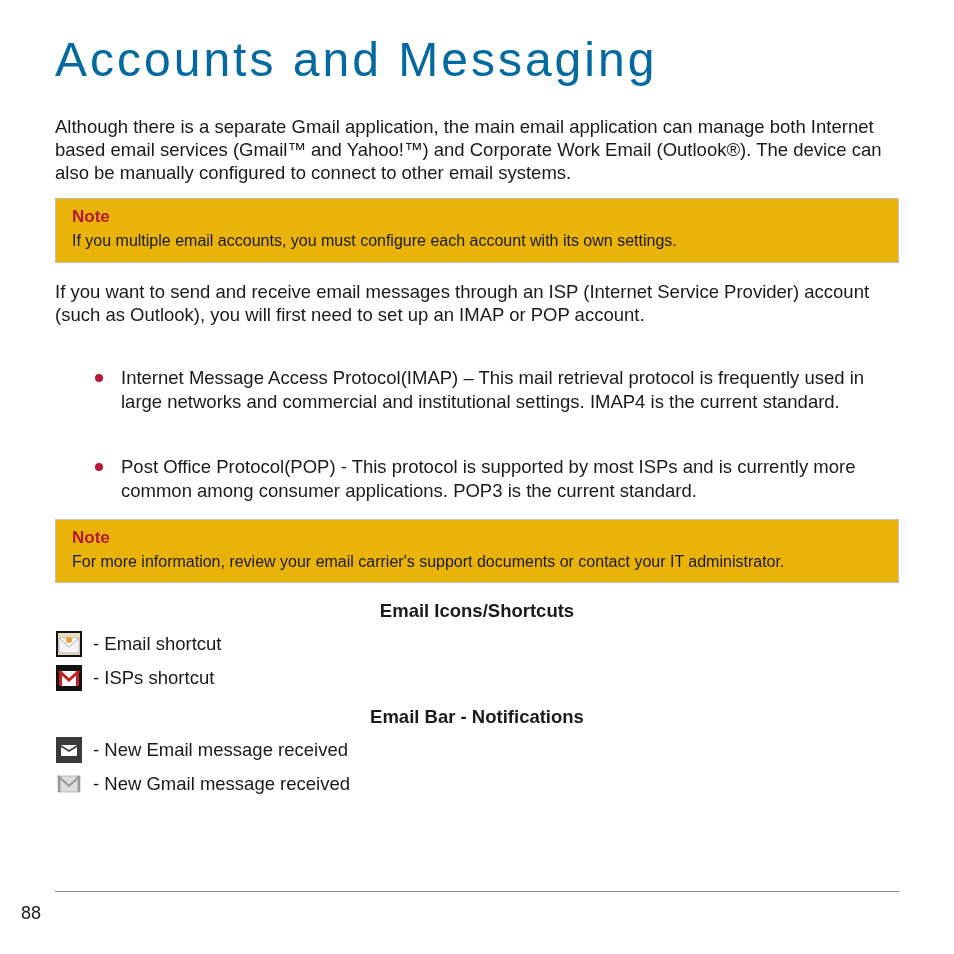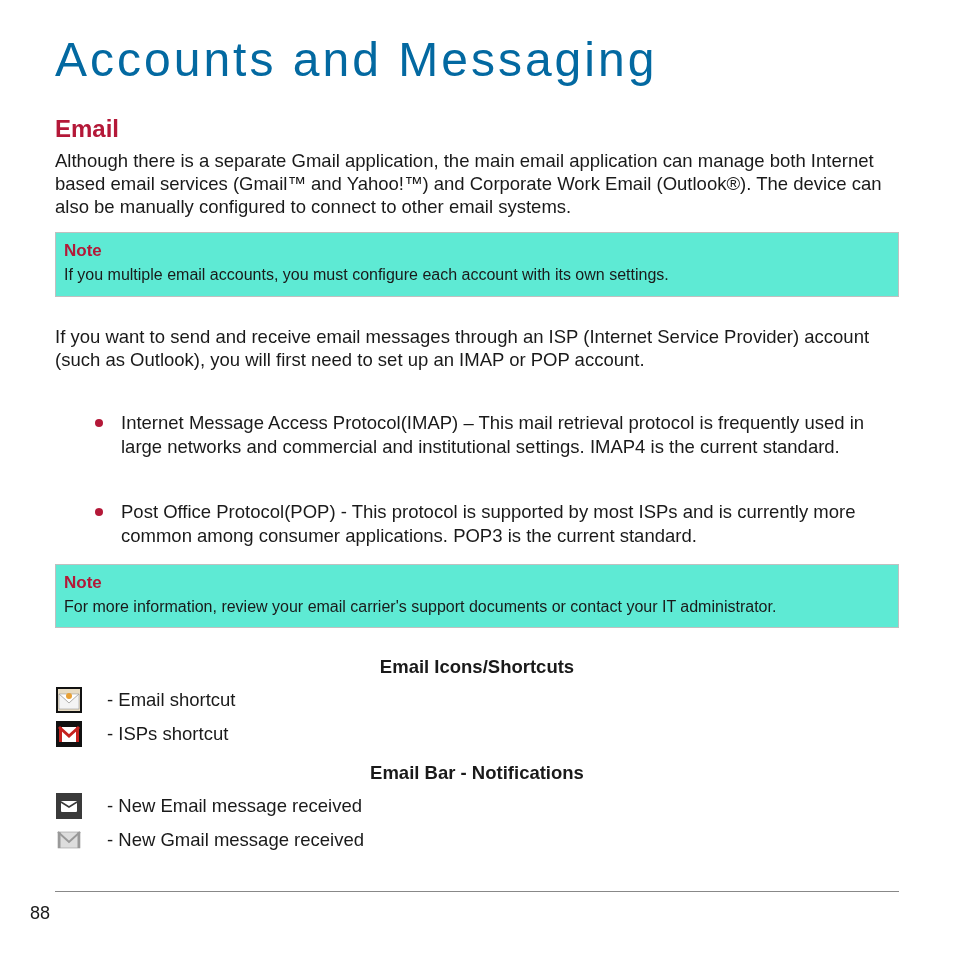--- a/index.html
+++ b/index.html
@@ -30,24 +30,24 @@
     color: #b41838;
     margin: 0 0 6px 0;
   }
   .body-text {
     font-size: 18.5px;
     line-height: 1.25;
     margin: 0 0 14px 0;
     font-weight: 400;
   }
   .note-box {
-    background: #5eead4;
+    background: #eab308;
     border: 1px solid #c0c0c0;
-    padding: 8px 14px 10px 8px;
-    margin: 4px 0 28px 0;
+    padding: 8px 14px 10px 16px;
+    margin: 4px 0 17px 0;
   }
   .note-label {
     color: #b41838;
     font-weight: 700;
     font-size: 17px;
     margin-bottom: 4px;
   }
   .note-text {
     font-size: 16px;
     line-height: 1.3;
@@ -78,57 +78,56 @@
   .subheading {
     font-size: 18.5px;
     font-weight: 700;
     margin: 14px 0 8px 0;
     text-align: center;
   }
   .icon-row {
     display: flex;
     align-items: center;
     margin: 2px 0 6px 0;
-    gap: 24px;
+    gap: 10px;
   }
   .icon-box {
     width: 28px;
     height: 28px;
     display: flex;
     align-items: center;
     justify-content: center;
     flex-shrink: 0;
   }
   .icon-label {
     font-size: 18.5px;
   }
   .page-number {
     position: absolute;
-    left: 30px;
+    left: 21px;
     bottom: 30px;
     font-size: 18px;
   }
   .footer-rule {
     position: absolute;
     left: 55px;
     right: 55px;
     bottom: 62px;
     height: 1px;
     background: #888;
   }
   svg { display: block; }
 </style>
 </head>
 <body>
 
 <div class="page">
 
   <h1 class="chapter-title">Accounts and Messaging</h1>
 
-  <h2 class="section-title">Email</h2>
 
   <p class="body-text">Although there is a separate Gmail application, the main email application can manage both Internet based email services (Gmail™ and Yahoo!™) and Corporate Work Email (Outlook®). The device can also be manually configured to connect to other email systems.</p>
 
   <div class="note-box">
     <div class="note-label">Note</div>
     <div class="note-text">If you multiple email accounts, you must configure each account with its own settings.</div>
   </div>
 
   <p class="body-text">If you want to send and receive email messages through an ISP (Internet Service Provider) account (such as Outlook), you will first need to set up an IMAP or POP account.</p>
 

